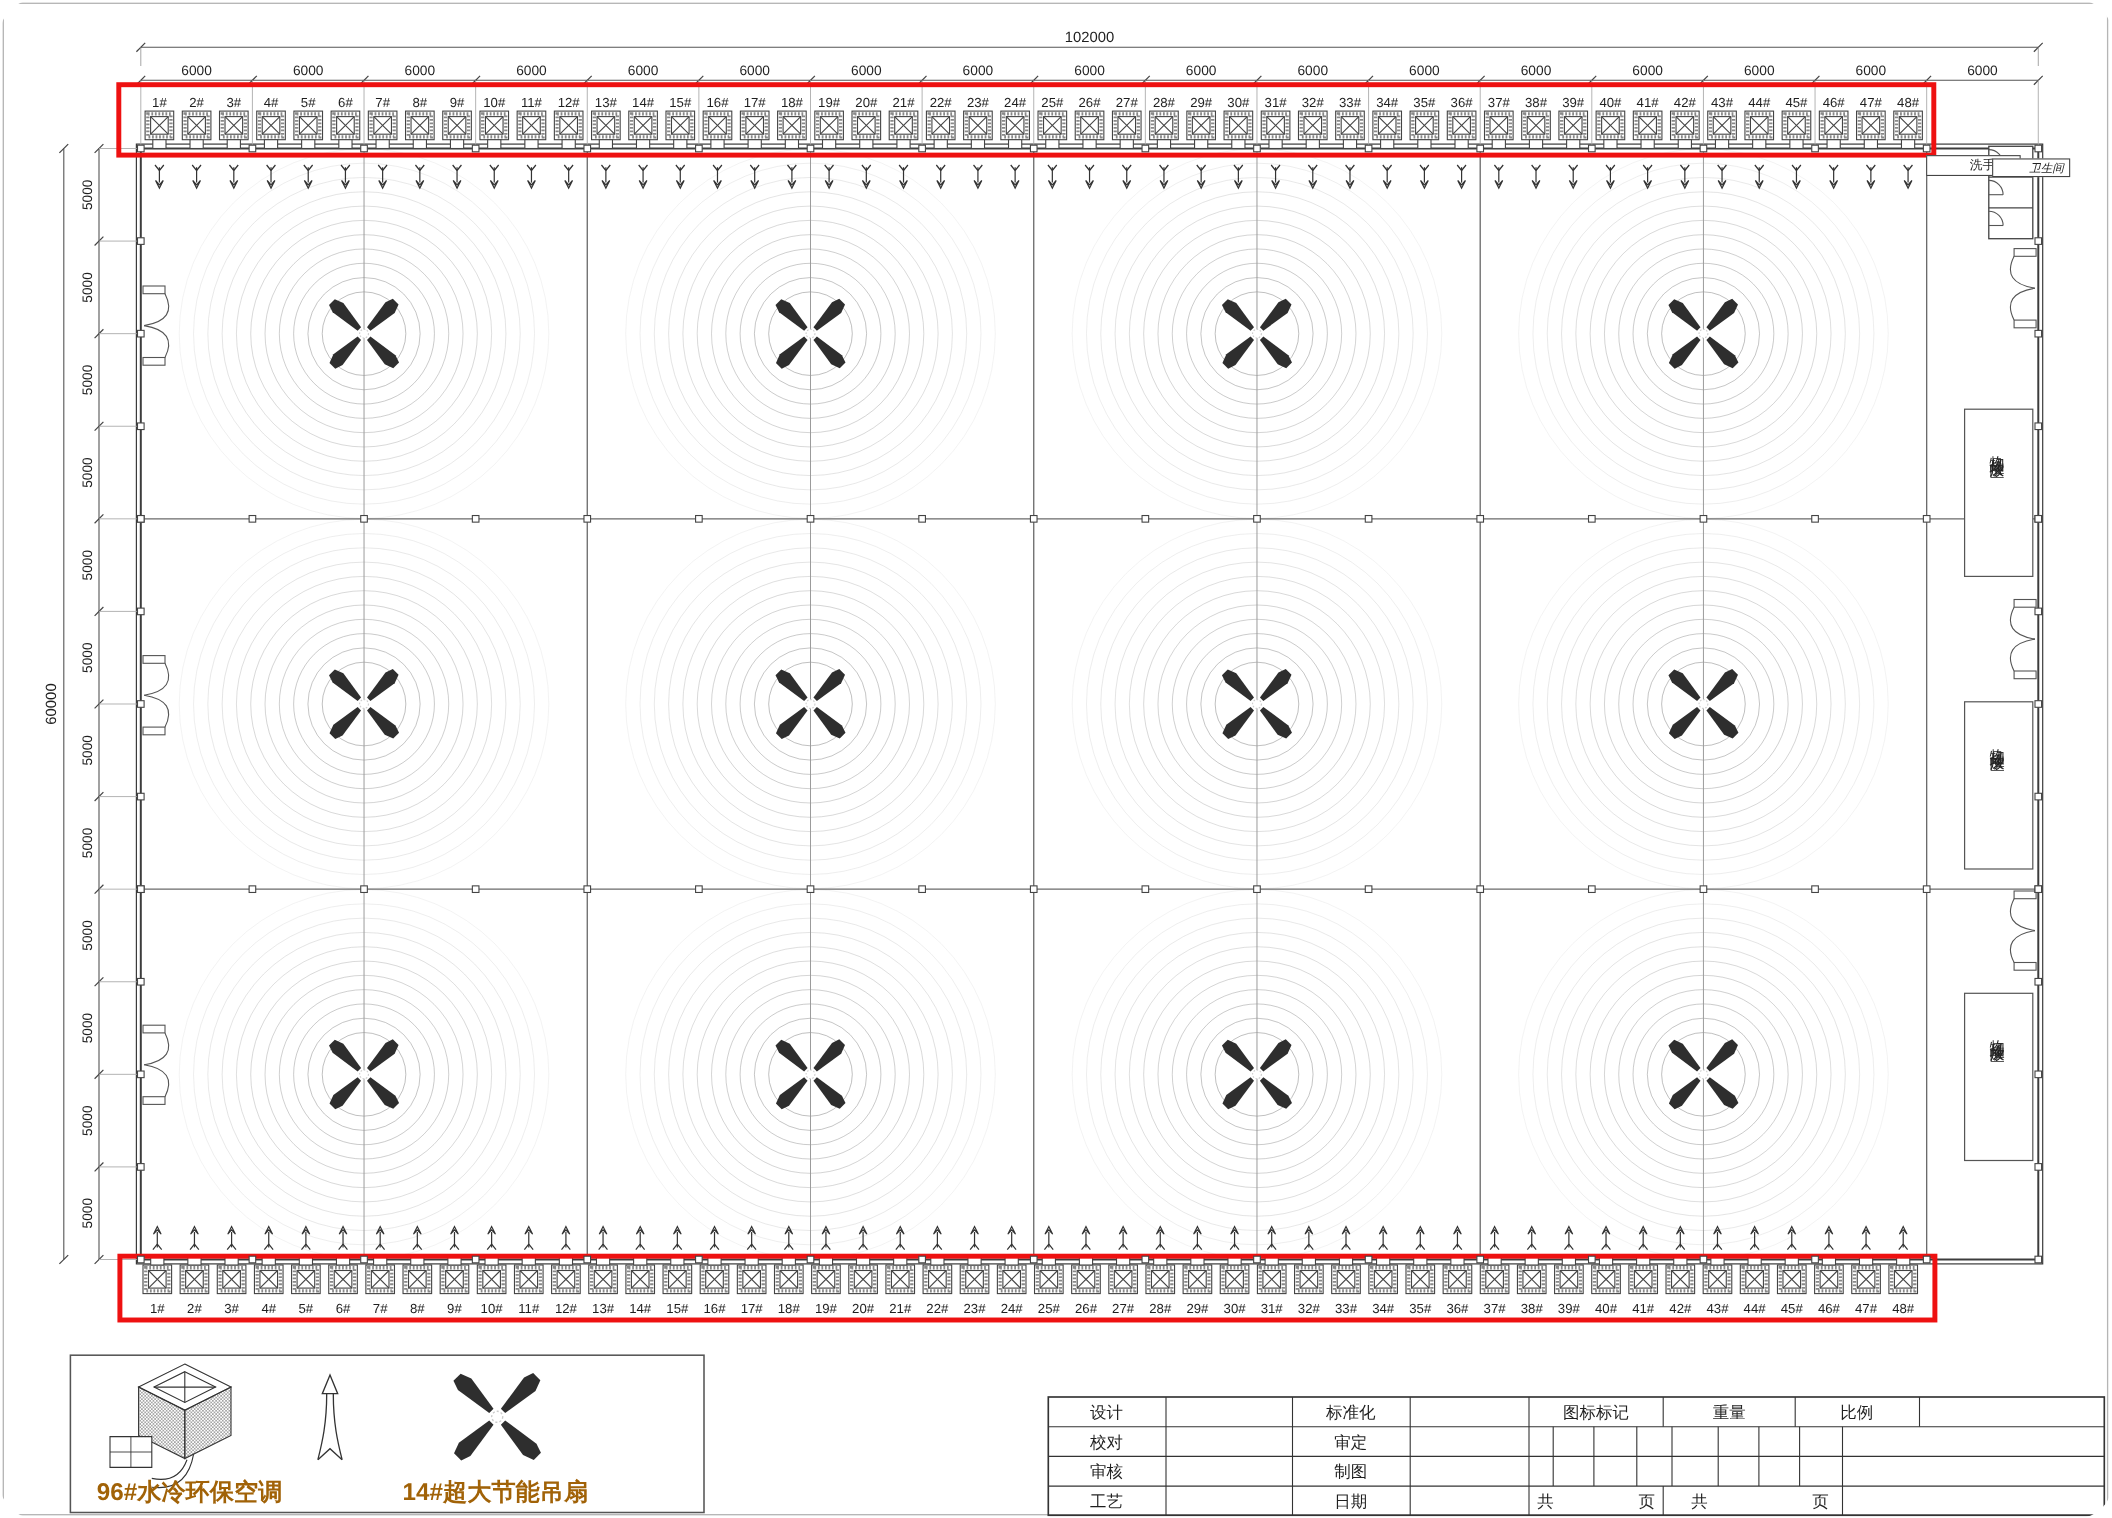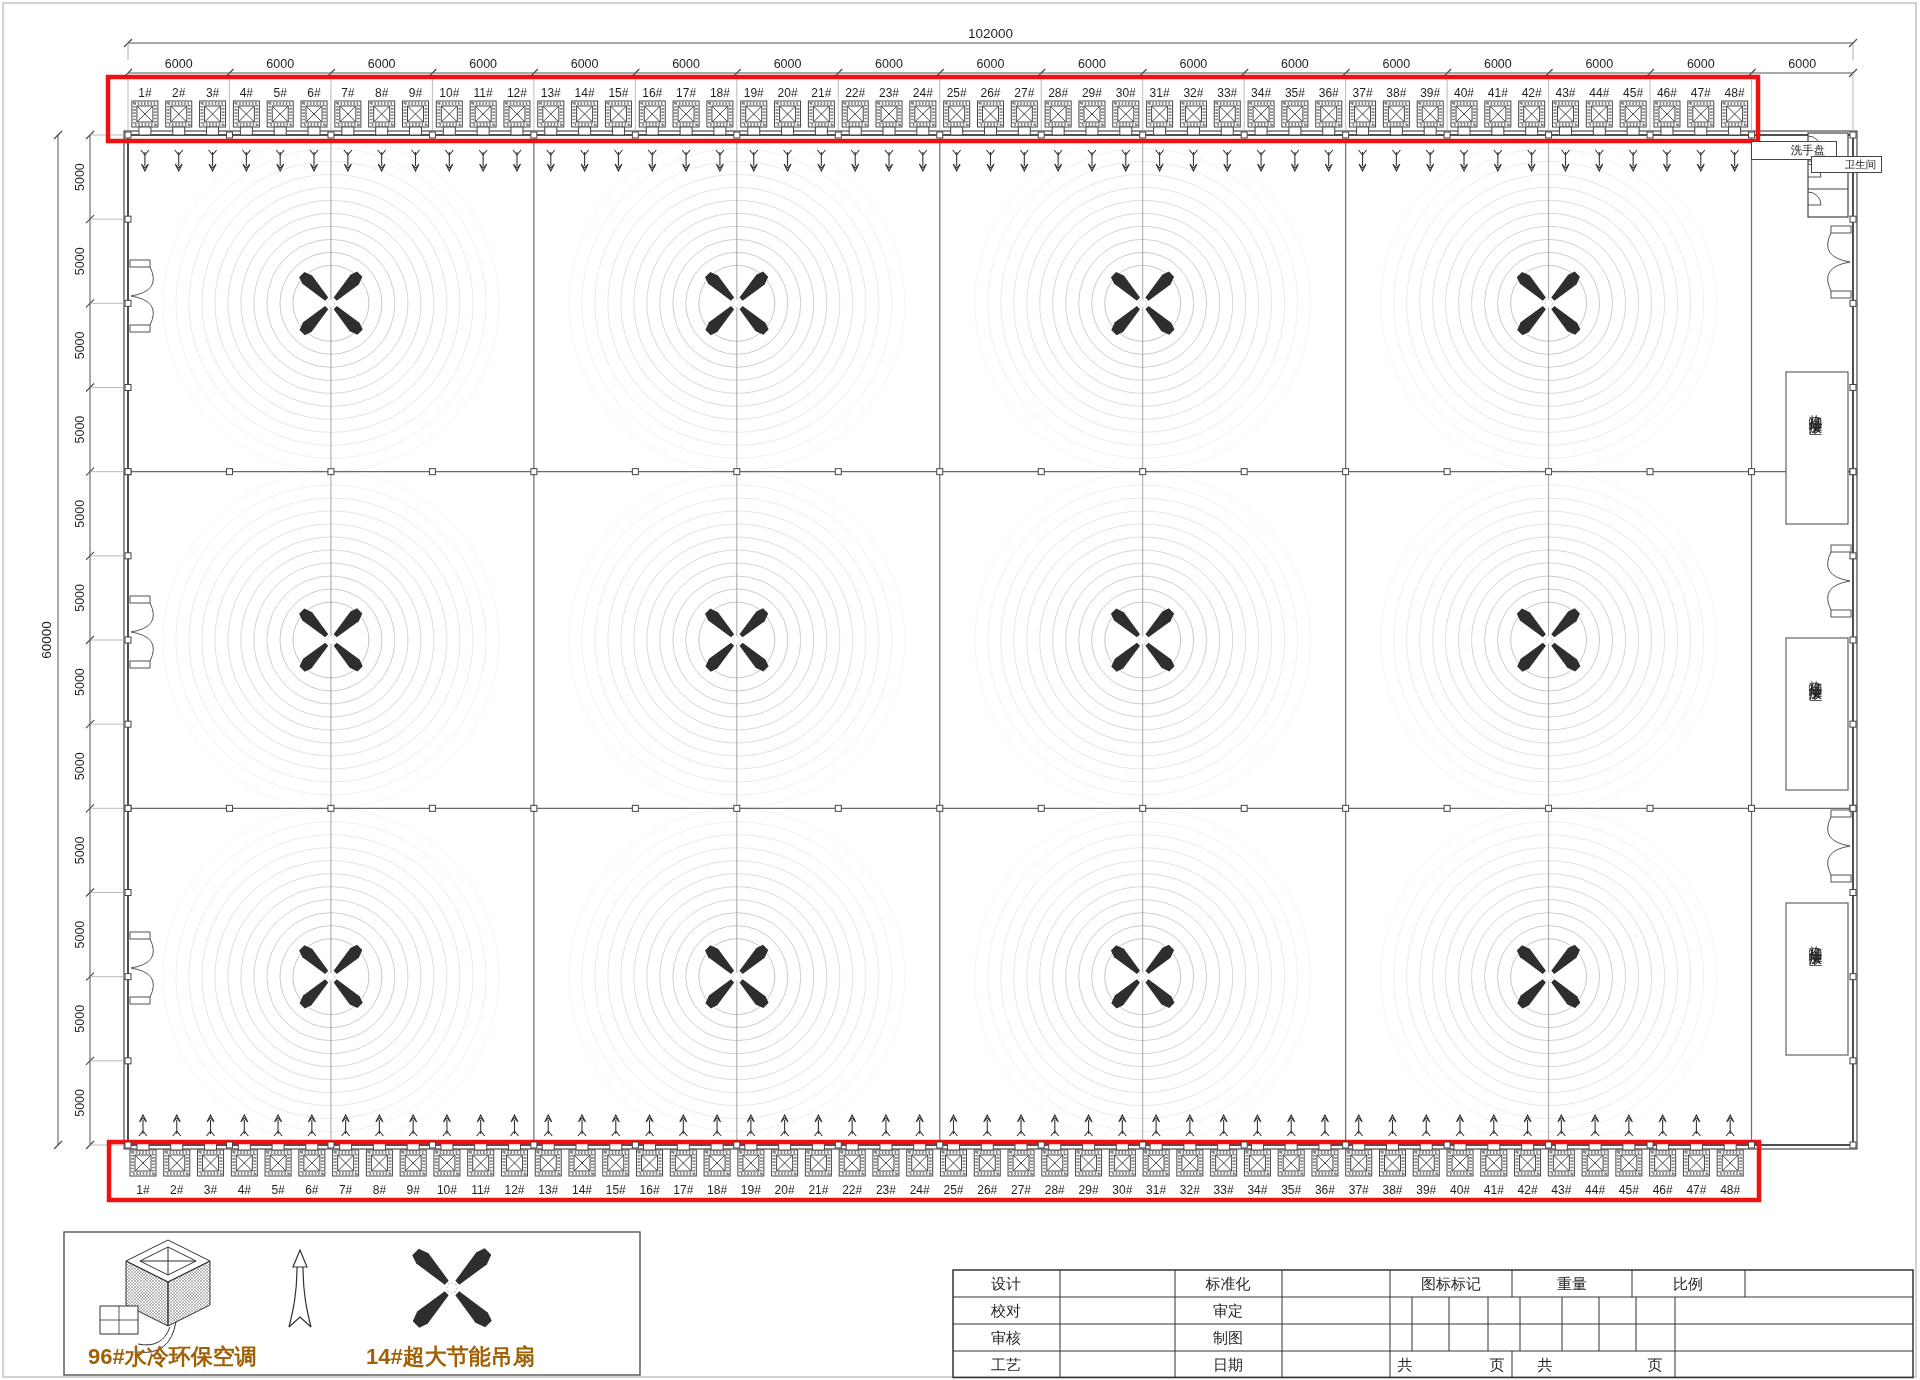--- a/index.html
+++ b/index.html
@@ -1,17 +1,17 @@
 <!DOCTYPE html>
 <html><head>
 <meta charset="utf-8">
 <style>
   html,body{margin:0;padding:0;background:#fff;}
   body{width:1920px;height:1380px;position:relative;font-family:"Liberation Sans","DejaVu Sans",sans-serif;}
-  .sheet{position:absolute;left:0;top:0;width:1920px;height:1380px;overflow:hidden;background:#fff;}
+  .sheet{position:absolute;left:0;top:0;width:1920px;height:1380px;overflow:hidden;background:#fff;border-radius:31px;}
   svg{position:absolute;left:0;top:0;}
   .labelbox{position:absolute;border:1px solid #444;background:#fff;display:flex;align-items:center;justify-content:center;color:#222;padding-left:28px;}
   .vtext{position:absolute;writing-mode:vertical-rl;text-orientation:upright;letter-spacing:2px;color:#222;font-size:13.5px;}
   .legend-label{position:absolute;font-size:22px;font-weight:600;color:#a16207;white-space:nowrap;}
   svg text{fill:#1f1f1f;font-family:"Liberation Sans","DejaVu Sans",sans-serif;}
 </style>
 </head>
 <body>
 
 <div class="sheet">
@@ -1315,21 +1315,21 @@
       <rect x="1849.99" y="805.3333333333334" width="6" height="6" stroke="#444" stroke-width="1" fill="#fff"></rect>
       <rect x="125" y="889.5" width="6" height="6" stroke="#444" stroke-width="1" fill="#fff"></rect>
       <rect x="1849.99" y="889.5" width="6" height="6" stroke="#444" stroke-width="1" fill="#fff"></rect>
       <rect x="125" y="973.6666666666667" width="6" height="6" stroke="#444" stroke-width="1" fill="#fff"></rect>
       <rect x="1849.99" y="973.6666666666667" width="6" height="6" stroke="#444" stroke-width="1" fill="#fff"></rect>
       <rect x="125" y="1057.8333333333335" width="6" height="6" stroke="#444" stroke-width="1" fill="#fff"></rect>
       <rect x="1849.99" y="1057.8333333333335" width="6" height="6" stroke="#444" stroke-width="1" fill="#fff"></rect>
     </svg>
 
   <div class="labelbox" style="left:1751px;top:141px;width:56px;height:17px;font-size:11.5px;">洗手盘</div>
-  <div class="labelbox" style="left:1811px;top:156px;width:41px;height:15px;font-size:10.5px;">卫生间</div>
+  <div class="labelbox" style="left:1811px;top:144px;width:41px;height:15px;font-size:10.5px;font-style:italic;">卫生间</div>
   <div class="vtext" style="left:1806px;top:404px;">物品堆放区</div>
   <div class="vtext" style="left:1806px;top:670px;">物品堆放区</div>
   <div class="vtext" style="left:1806px;top:935px;">物品堆放区</div>
 
   <div class="legend-label" style="left:88px;top:1342px;">96#水冷环保空调</div>
   <div class="legend-label" style="left:266px;top:1380px;">风向指示</div>
   <div class="legend-label" style="left:366px;top:1342px;">14#超大节能吊扇</div>
 </div>
 
 </body></html>

